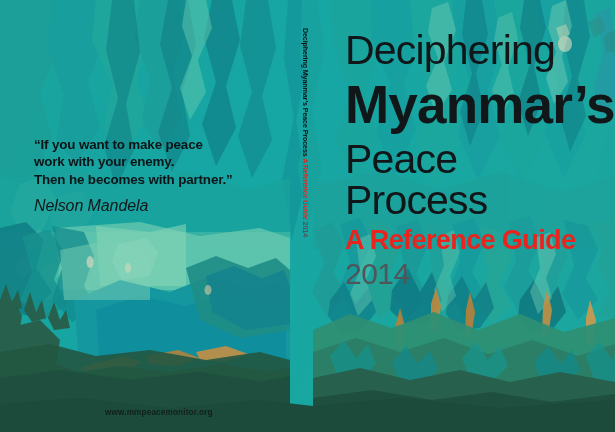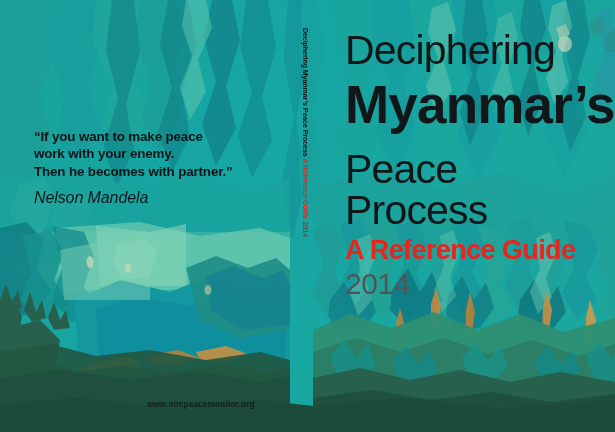--- a/index.html
+++ b/index.html
@@ -11,21 +11,21 @@
     overflow:hidden;
     background:#17a3a0;
   }
 
   
   .art{position:absolute;inset:0;overflow:hidden;}
   .art svg{display:block;width:615px;height:432px;}
 
   
   #back-cover{
-    position:absolute;left:0;top:0;width:290px;height:356px;
+    position:absolute;left:0;top:8px;width:290px;height:356px;
   }
   #quote-block{
     position:absolute;left:34px;top:128px;width:240px;
   }
   .quote-line{
     font-size:13.4px;
     font-weight:bold;
     color:#0d1417;
     line-height:17.4px;
     letter-spacing:-0.15px;
@@ -37,21 +37,20 @@
     font-style:italic;
     color:#10181b;
     letter-spacing:-0.1px;
   }
   #website{
     position:absolute;left:105px;top:400px;
     font-size:8.2px;
     font-weight:bold;
     color:#11201c;
     letter-spacing:0.15px;
-    margin-left:42px;
   }
 
   
   #spine{
     position:absolute;left:297px;top:0;width:16px;height:432px;
   }
   #spine-text{
     position:absolute;
     left:50%;top:28px;
     transform-origin:left top;
@@ -72,21 +71,21 @@
   #title-block{
     position:absolute;left:32px;top:30px;width:262px;
   }
   .t-line{
     color:#111619;
     letter-spacing:-0.8px;
     line-height:1.0;
   }
   #title-1{font-size:41px;font-weight:400;}
   #title-2{font-size:53px;font-weight:700;margin-top:7px;}
-  #title-3{font-size:41px;font-weight:400;margin-top:18px;}
+  #title-3{font-size:41px;font-weight:400;margin-top:8px;}
   #subtitle{
     font-size:27px;font-weight:700;color:#e8241f;
     letter-spacing:-0.6px;margin-top:6px;line-height:1.0;
   }
   #year{
     font-size:30px;font-weight:400;color:#4f5659;
     letter-spacing:-0.5px;margin-top:5px;line-height:1.0;
   }
 </style>
 </head>

